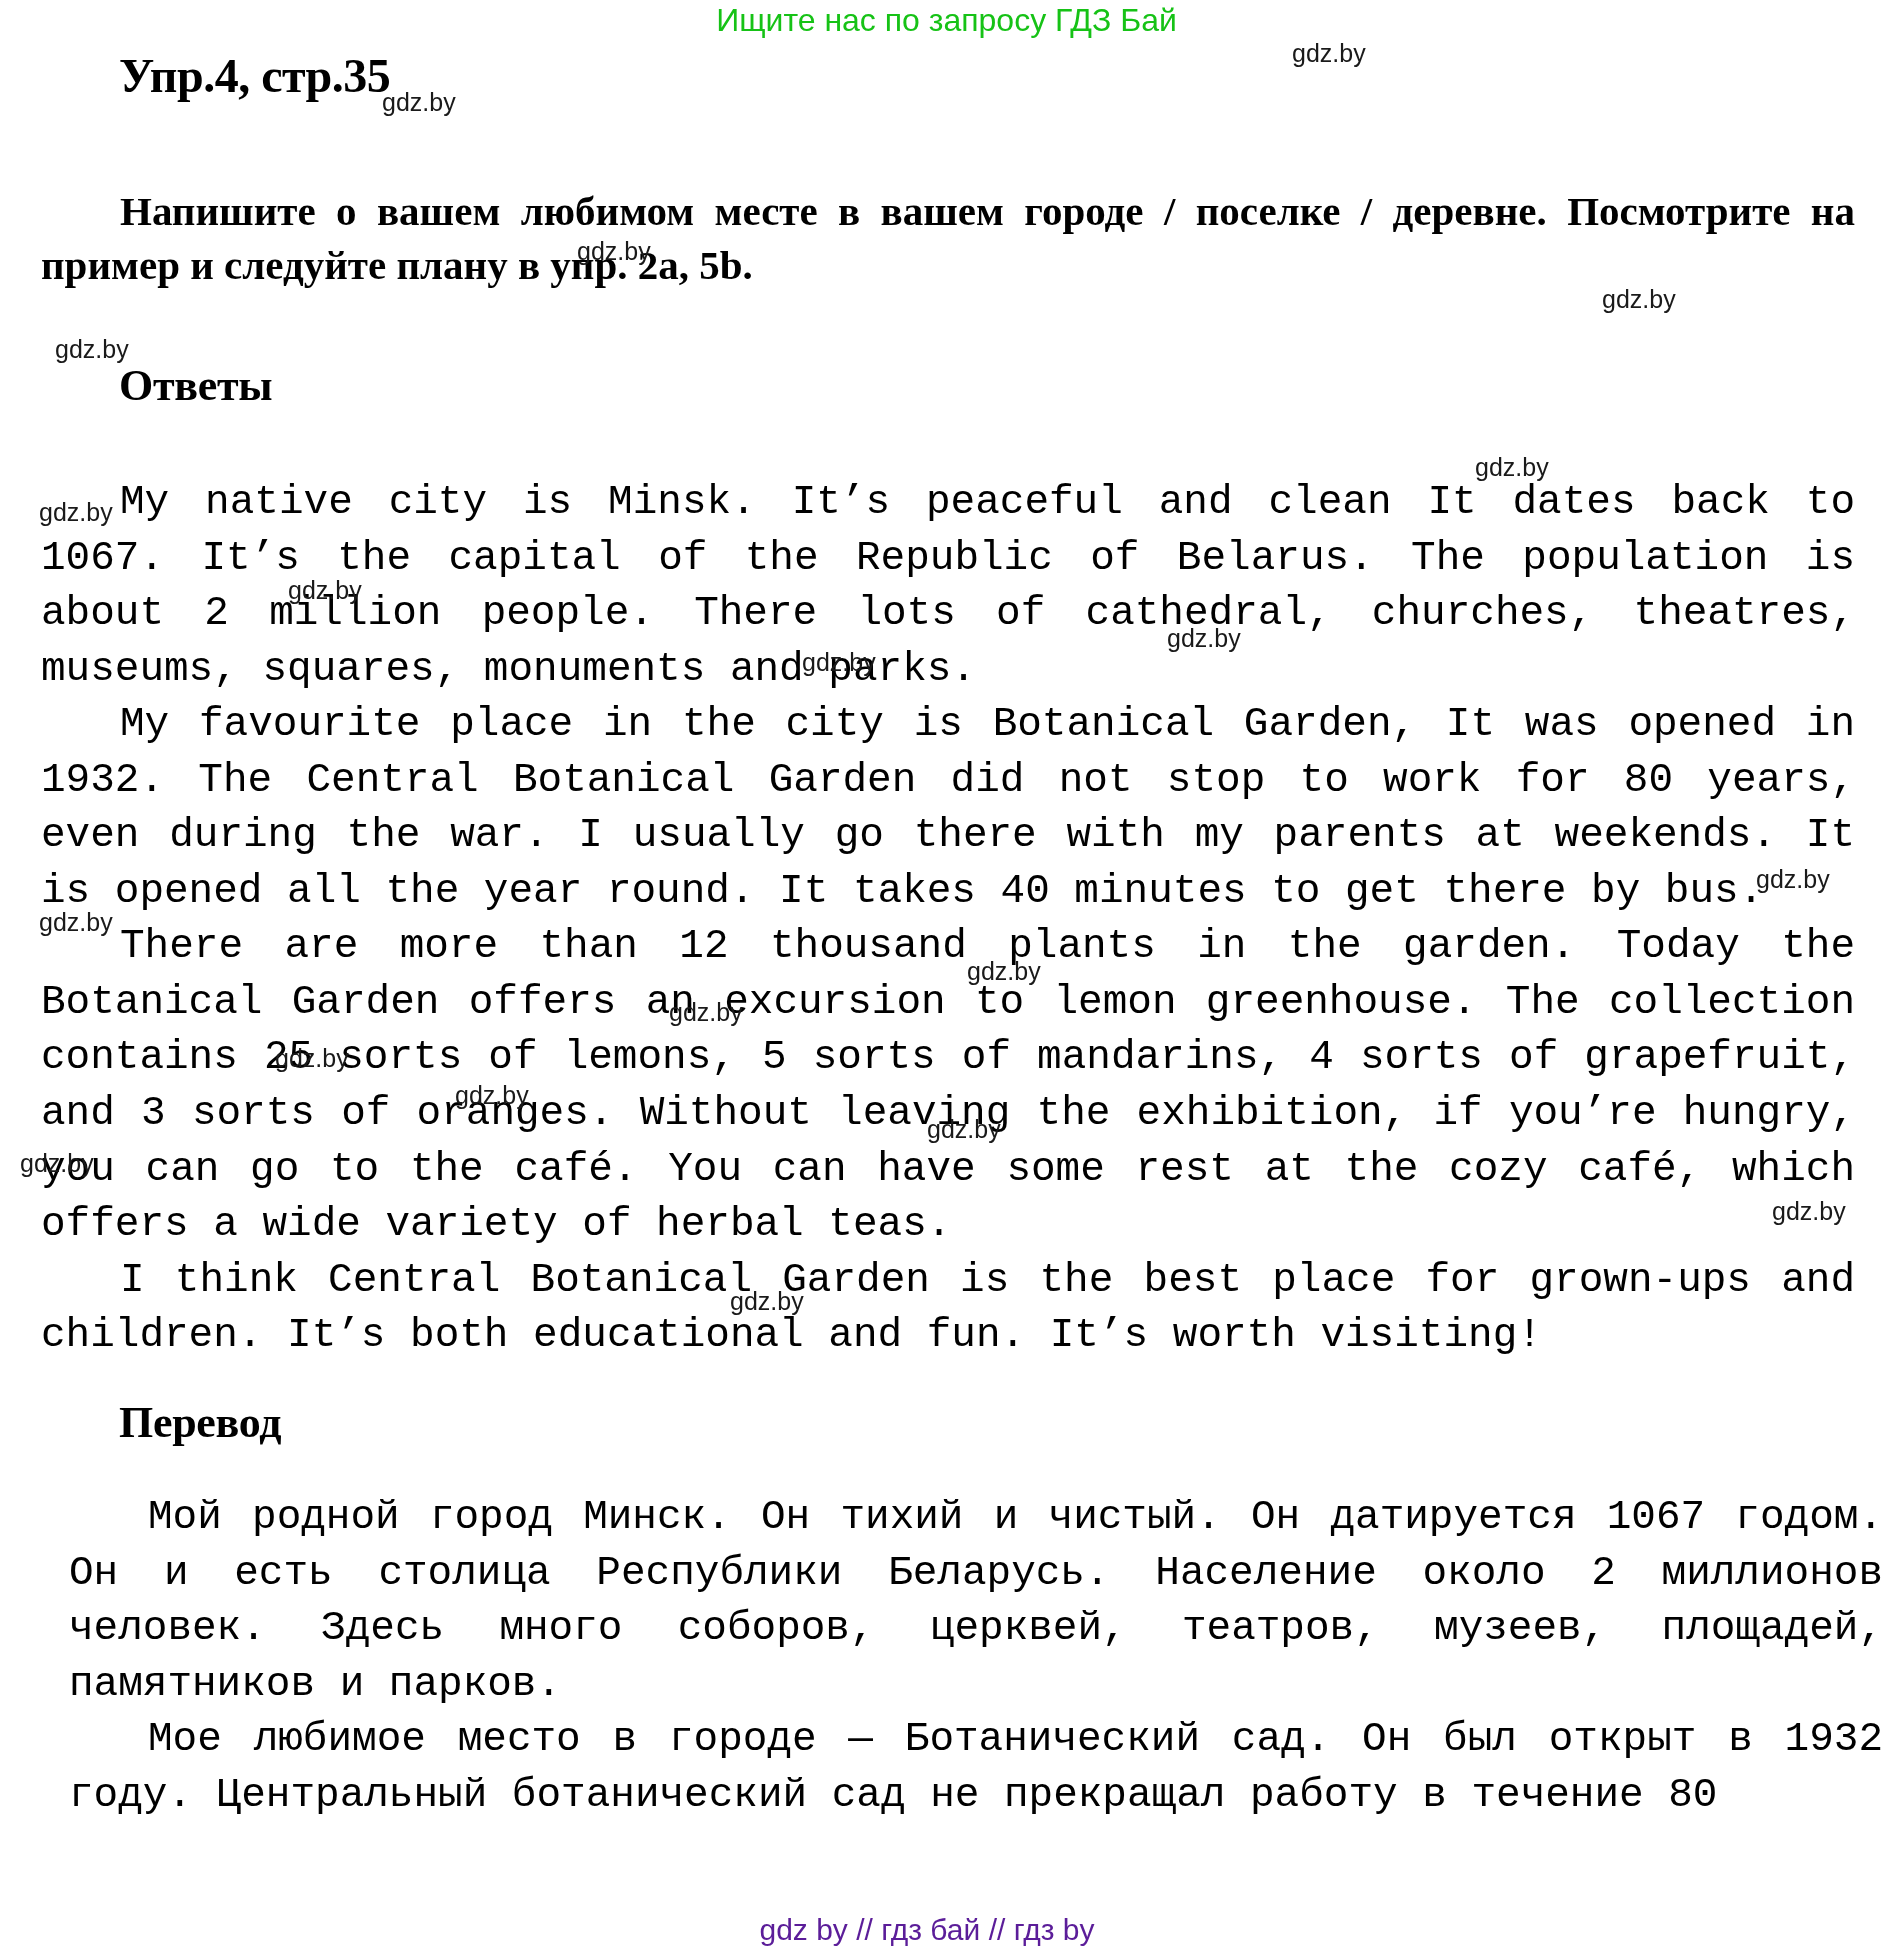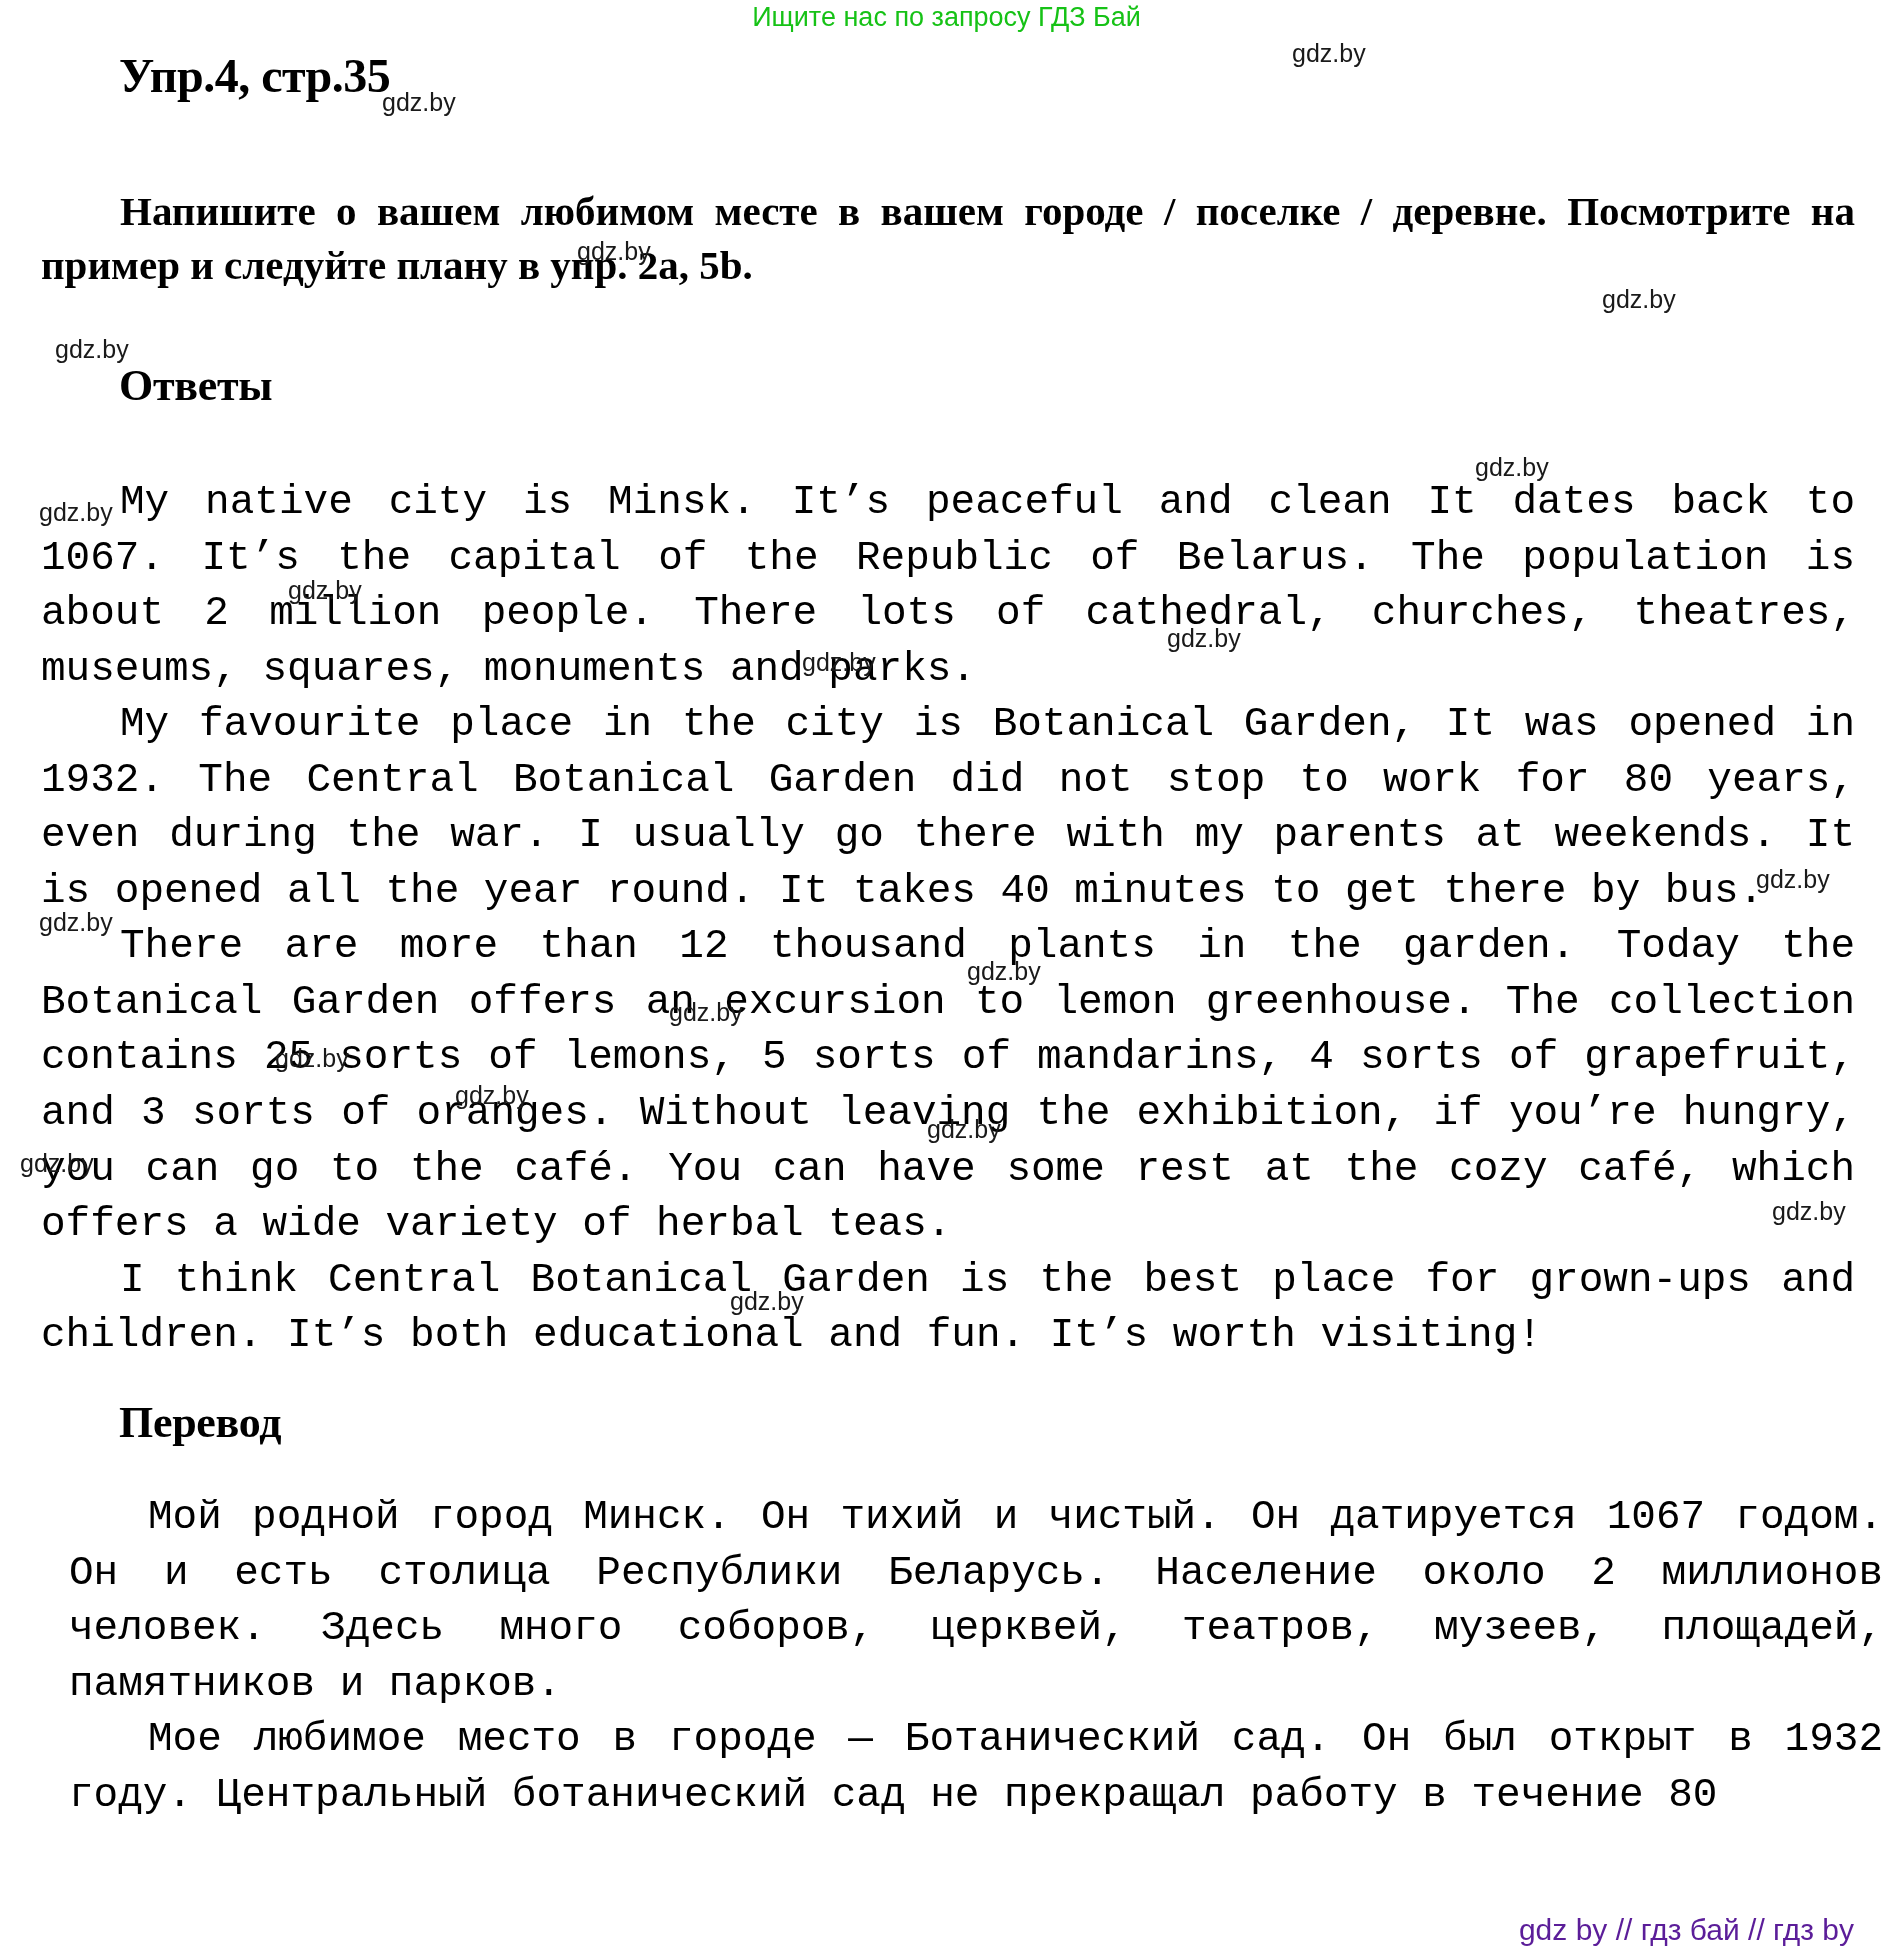--- a/index.html
+++ b/index.html
@@ -20,21 +20,21 @@
   }
 
   
   .promo-bar {
     position: absolute;
     top: 1.8px;
     left: 0;
     width: 1893px;
     text-align: center;
     font-family: "Liberation Sans", "DejaVu Sans", sans-serif;
-    font-size: 27px;
+    font-size: 32px;
     color: #16c216;
     letter-spacing: 0px;
     white-space: nowrap;
   }
 
   .ex-title {
     position: absolute;
     left: 119px;
     top: 48px;
     font-size: 48px;
@@ -91,21 +91,21 @@
     white-space: nowrap;
     pointer-events: none;
   }
 
   
   .footer-bar {
     position: absolute;
     left: 0;
     bottom: 5.5px;
     width: 1854px;
-    text-align: right;
+    text-align: center;
     font-family: "Liberation Sans", "DejaVu Sans", sans-serif;
     font-size: 30px;
     color: #5b1d99;
     white-space: nowrap;
   }
 </style>
 </head>
 <body>
 
 <div id="page">

